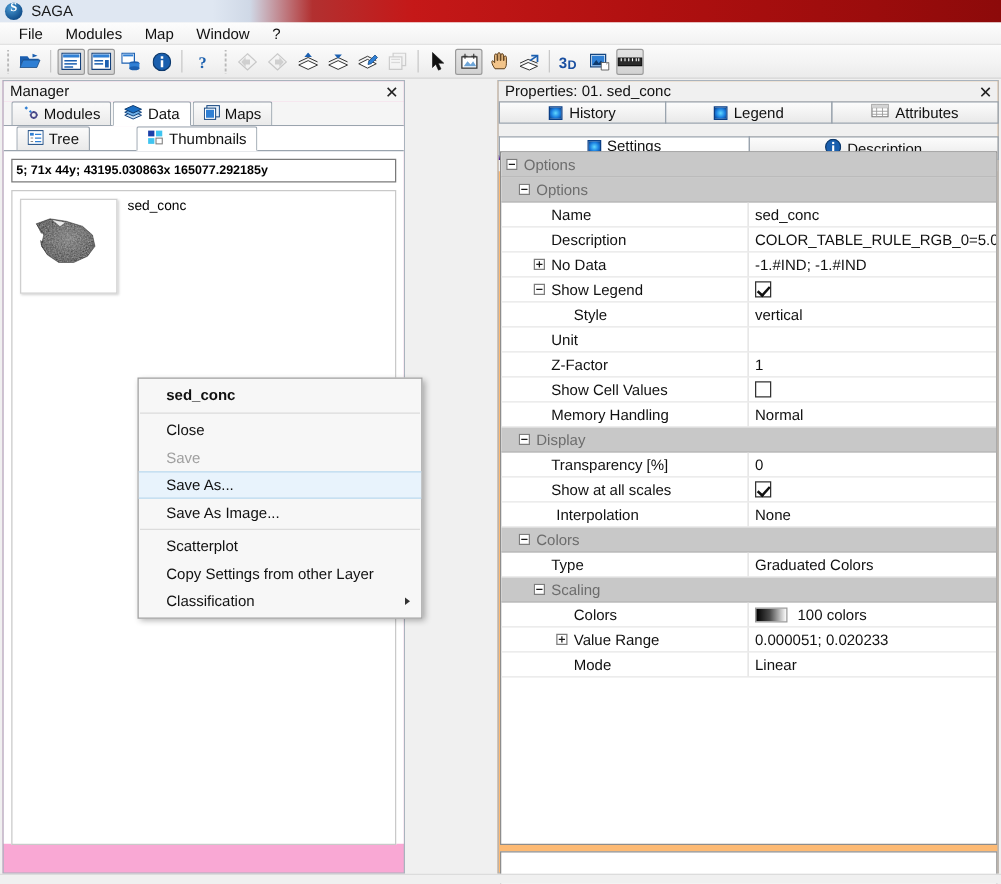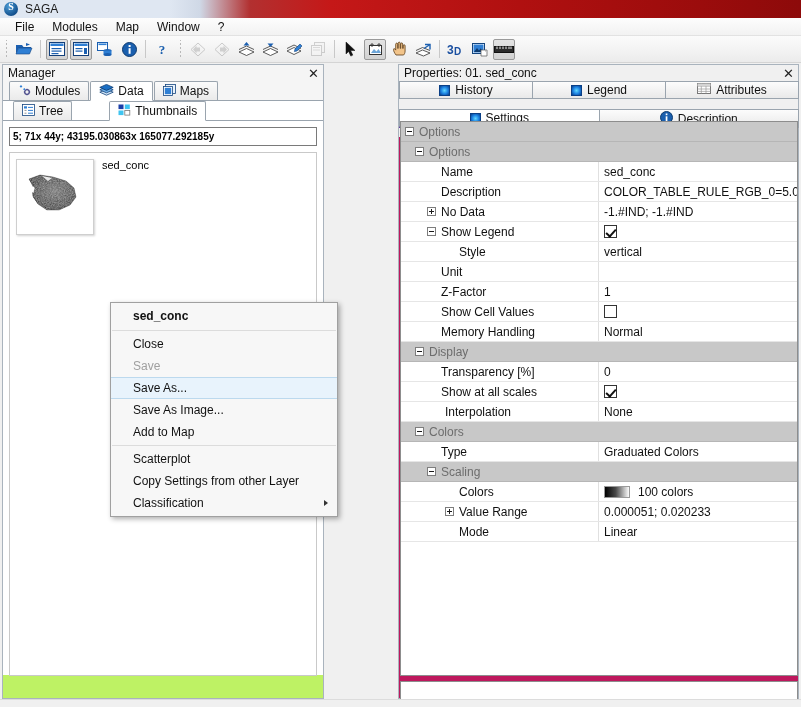--- a/index.html
+++ b/index.html
@@ -70,21 +70,21 @@
   .tb-btn.pressed {
     border: 1px solid #9a9a9a;
     background: linear-gradient(to bottom,#e3e3e3,#d2d2d2);
   }
   .tb-btn.disabled { opacity: .35; }
   .tb-btn svg { display: block; }
 
   
   #manager {
     position: absolute; left: 2px; top: 64px; width: 322px; height: 635px;
-    background: #bef264;
+    background: #f9a8d4;
     border: 1px solid #a9b3bd;
   }
   #manager-caption {
     height: 16px; display: flex; align-items: center;
     padding: 0 2px 0 5px; font-size: 12px; color: #111;
     background: #f5f5f5;
   }
   #manager-caption .cap-title { flex: 1; }
   .close-x {
     width: 15px; height: 14px; display: flex; align-items: center; justify-content: center;
@@ -160,39 +160,39 @@
   }
   .ctx-arrow {
     position: absolute; right: 9px; top: 50%; transform: translateY(-50%);
     width: 0; height: 0; border-left: 4px solid #333;
     border-top: 3.5px solid transparent; border-bottom: 3.5px solid transparent;
   }
 
   
   #properties {
     position: absolute; left: 398px; top: 64px; width: 401px; height: 635px;
-    background: #be185d; border: 1px solid #a9b3bd;
+    background: #fdba74; border: 1px solid #a9b3bd;
   }
   #prop-caption {
     height: 16px; display: flex; align-items: center; padding: 0 2px 0 5px;
     font-size: 12px; color: #111; background: #f0f0f0;
   }
   #prop-caption .cap-title { flex: 1; }
 
   .ptabrow { display: flex; height: 28px; background: #f0f0f0; }
   .ptab {
     flex: 1; display: flex; align-items: center; justify-content: center; gap: 5px;
     font-size: 12px; color: #111; height: 18px;
     background: linear-gradient(to bottom,#fcfcfc,#e9e9e9);
     border: 1px solid #9aa4ae; border-bottom: 1px solid #9aa4ae;
     margin-right: -1px;
   }
   .ptabrow.row2 .ptab { height: 19px; }
   .ptab.active {
-    background: #ffffff; border-bottom: 2px solid #4c1d95;
+    background: #ffffff; border-bottom: 4px solid #4c1d95;
   }
   .ptab-icon-blue {
     width: 11px; height: 11px; flex: 0 0 auto;
     background: radial-gradient(circle at 50% 50%, #5fd8ff 0%, #1b7fe0 55%, #0a3f86 100%);
     border: 1px solid #0a3f86;
   }
 
   #prop-grid {
     position: absolute; left: 1px; top: 56px; width: 398px; height: 555px;
     background: #ffffff; border: 1px solid #8d8d8d; overflow: hidden;
@@ -540,21 +540,20 @@
     </div>
 
     <div id="ctxmenu">
       <div class="ctx-head">sed_conc</div>
       <div class="ctx-sep"></div>
 
       <div class="ctx-item">Close</div>
       <div class="ctx-item disabled">Save</div>
       <div class="ctx-item highlight">Save As...</div>
       <div class="ctx-item">Save As Image...</div>
-      <div class="ctx-item">Add to Map</div>
 
       <div class="ctx-sep"></div>
 
       <div class="ctx-item">Scatterplot</div>
       <div class="ctx-item">Copy Settings from other Layer</div>
       <div class="ctx-item">
         <span>Classification</span>
         <span class="ctx-arrow"></span>
       </div>
     </div>

